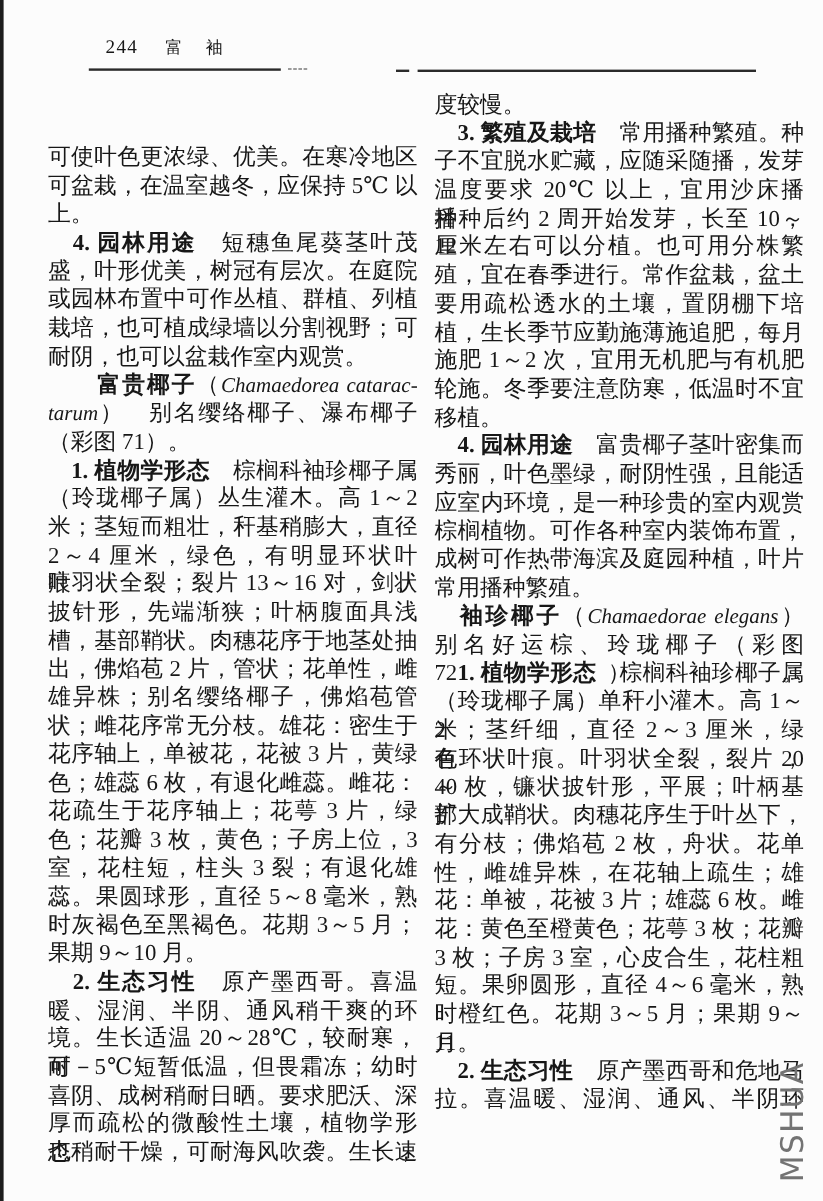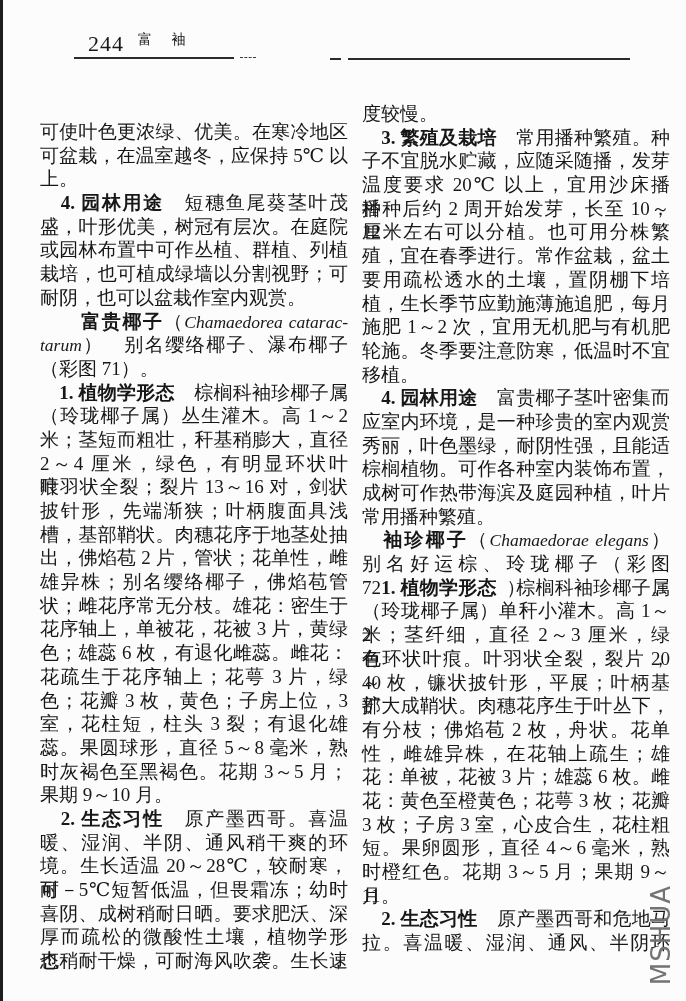--- a/index.html
+++ b/index.html
@@ -14,37 +14,37 @@
   }
   
   .edge-line {
     position:absolute; left:0; top:0;
     width:2.5px; height:100%;
     background:#1d1d1d;
   }
   
   .pg-num {
     position:absolute; left:88px; top:31px;
-    font-size:22px; letter-spacing:1px;
+    font-size:16px; letter-spacing:1px;
   }
   .run-title {
     position:absolute; left:138px; top:31px;
     font-size:14px; letter-spacing:8px;
   }
   
   .rule { position:absolute; height:1.6px; background:#2b2b2b; }
   .rule-a { left:74px;  top:57px; width:160px; }
   .rule-b { left:240px; top:57px; width:16px; height:0;
             border-top:1.6px dashed #3a3a3a; background:none; }
   .rule-c { left:330px; top:58px; width:11px; }
   .rule-d { left:348px; top:58px; width:282px; }
   
   .col { position:absolute; top:76px; width:308px; }
   .col-left  { left:40px;margin-top:44px; }
-  .col-right { left:362px;margin-top:26px; }
+  .col-right { left:362px; }
   .line {
     height:23.7px; line-height:23.7px;
     font-size:19px;
     white-space:nowrap; overflow:visible;
     text-align:left;
   }
   .line.just {
     white-space:normal;
     text-align:justify;
     text-align-last:justify;
@@ -124,22 +124,22 @@
       <div class="line just"><span class="s-n">温度要求 20℃ 以上，宜用沙床播种，</span></div>
       <div class="line just"><span class="s-n">播种后约 2 周开始发芽，长至 10～12</span></div>
       <div class="line just"><span class="s-n">厘米左右可以分植。也可用分株繁</span></div>
       <div class="line just"><span class="s-n">殖，宜在春季进行。常作盆栽，盆土</span></div>
       <div class="line just"><span class="s-n">要用疏松透水的土壤，置阴棚下培</span></div>
       <div class="line just"><span class="s-n">植，生长季节应勤施薄施追肥，每月</span></div>
       <div class="line just"><span class="s-n">施肥 1～2 次，宜用无机肥与有机肥</span></div>
       <div class="line just"><span class="s-n">轮施。冬季要注意防寒，低温时不宜</span></div>
       <div class="line"><span class="s-n">移植。</span></div>
       <div class="line just"><span class="s-n">　</span><span class="s-k">4. 园林用途</span><span class="s-n">　富贵椰子茎叶密集而</span></div>
+      <div class="line just"><span class="s-n">秀丽，叶色墨绿，耐阴性强，且能适</span></div>
       <div class="line just"><span class="s-n">应室内环境，是一种珍贵的室内观赏</span></div>
-      <div class="line just"><span class="s-n">秀丽，叶色墨绿，耐阴性强，且能适</span></div>
       <div class="line just"><span class="s-n">棕榈植物。可作各种室内装饰布置，</span></div>
       <div class="line just"><span class="s-n">成树可作热带海滨及庭园种植，叶片</span></div>
       <div class="line"><span class="s-n">常用播种繁殖。</span></div>
       <div class="line just"><span class="s-n">　</span><span class="s-b">袖珍椰子</span><span class="s-n">（</span><span class="s-i">Chamaedorae elegans</span><span class="s-n">）</span></div>
       <div class="line just"><span class="s-n">别名好运棕、玲珑椰子（彩图 72）。</span></div>
       <div class="line just"><span class="s-n">　</span><span class="s-k">1. 植物学形态</span><span class="s-n">　棕榈科袖珍椰子属</span></div>
       <div class="line just"><span class="s-n">（玲珑椰子属）单秆小灌木。高 1～2</span></div>
       <div class="line just"><span class="s-n">米；茎纤细，直径 2～3 厘米，绿色，</span></div>
       <div class="line just"><span class="s-n">有环状叶痕。叶羽状全裂，裂片 20～</span></div>
       <div class="line just"><span class="s-n">40 枚，镰状披针形，平展；叶柄基部</span></div>

